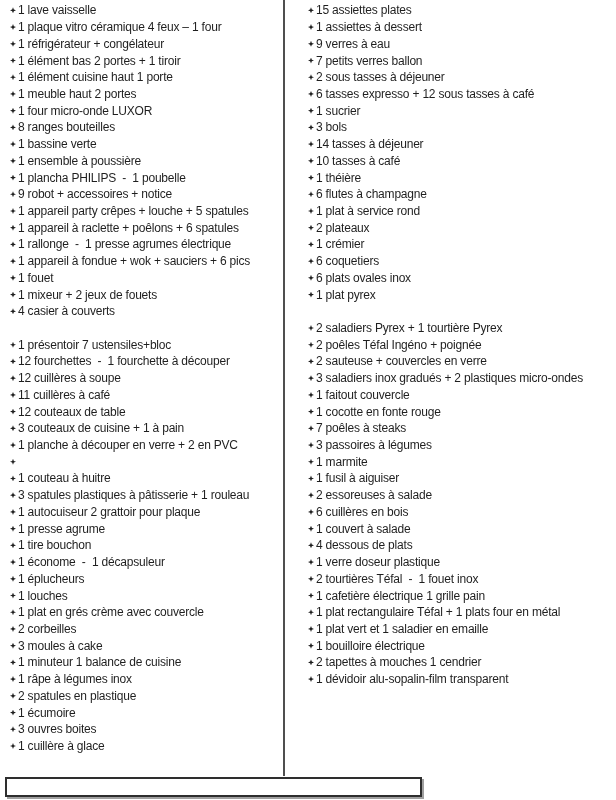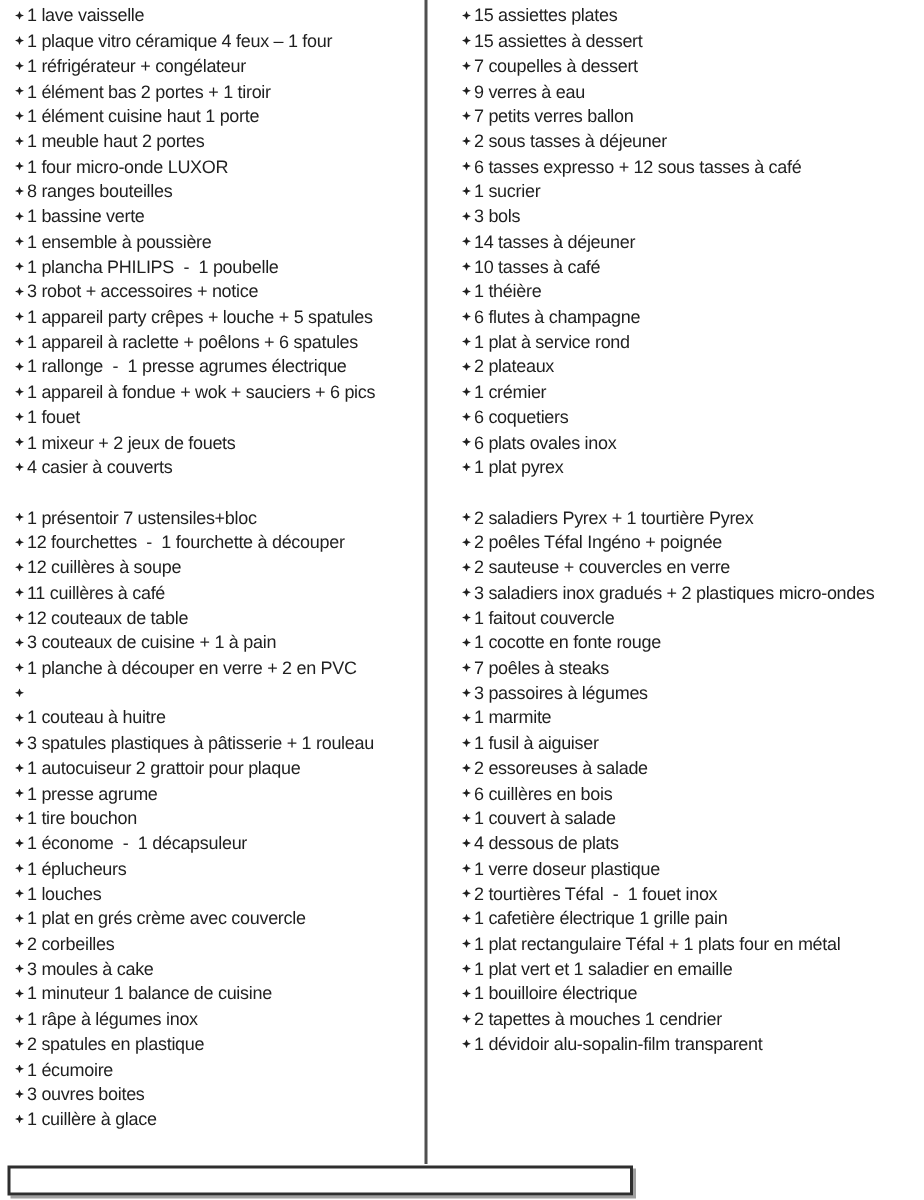--- a/index.html
+++ b/index.html
@@ -61,21 +61,21 @@
       <div class="row"><span class="bullet"></span><span class="txt">1 plaque vitro céramique 4 feux – 1 four</span></div>
       <div class="row"><span class="bullet"></span><span class="txt">1 réfrigérateur + congélateur</span></div>
       <div class="row"><span class="bullet"></span><span class="txt">1 élément bas 2 portes + 1 tiroir</span></div>
       <div class="row"><span class="bullet"></span><span class="txt">1 élément cuisine haut 1 porte</span></div>
       <div class="row"><span class="bullet"></span><span class="txt">1 meuble haut 2 portes</span></div>
       <div class="row"><span class="bullet"></span><span class="txt">1 four micro-onde LUXOR</span></div>
       <div class="row"><span class="bullet"></span><span class="txt">8 ranges bouteilles</span></div>
       <div class="row"><span class="bullet"></span><span class="txt">1 bassine verte</span></div>
       <div class="row"><span class="bullet"></span><span class="txt">1 ensemble à poussière</span></div>
       <div class="row"><span class="bullet"></span><span class="txt">1 plancha PHILIPS  -  1 poubelle</span></div>
-      <div class="row"><span class="bullet"></span><span class="txt">3 robot + accessoires + notice</span></div>
+      <div class="row"><span class="bullet"></span><span class="txt">9 robot + accessoires + notice</span></div>
       <div class="row"><span class="bullet"></span><span class="txt">1 appareil party crêpes + louche + 5 spatules</span></div>
       <div class="row"><span class="bullet"></span><span class="txt">1 appareil à raclette + poêlons + 6 spatules</span></div>
       <div class="row"><span class="bullet"></span><span class="txt">1 rallonge  -  1 presse agrumes électrique</span></div>
       <div class="row"><span class="bullet"></span><span class="txt">1 appareil à fondue + wok + sauciers + 6 pics</span></div>
       <div class="row"><span class="bullet"></span><span class="txt">1 fouet</span></div>
       <div class="row"><span class="bullet"></span><span class="txt">1 mixeur + 2 jeux de fouets</span></div>
       <div class="row"><span class="bullet"></span><span class="txt">4 casier à couverts</span></div>
       <div class="row"><span class="txt"></span></div>
       <div class="row"><span class="bullet"></span><span class="txt">1 présentoir 7 ustensiles+bloc</span></div>
       <div class="row"><span class="bullet"></span><span class="txt">12 fourchettes  -  1 fourchette à découper</span></div>
@@ -99,22 +99,21 @@
       <div class="row"><span class="bullet"></span><span class="txt">1 minuteur 1 balance de cuisine</span></div>
       <div class="row"><span class="bullet"></span><span class="txt">1 râpe à légumes inox</span></div>
       <div class="row"><span class="bullet"></span><span class="txt">2 spatules en plastique</span></div>
       <div class="row"><span class="bullet"></span><span class="txt">1 écumoire</span></div>
       <div class="row"><span class="bullet"></span><span class="txt">3 ouvres boites</span></div>
       <div class="row"><span class="bullet"></span><span class="txt">1 cuillère à glace</span></div>
     </div>
   <div class="divider"></div>
   <div class="col col-right" id="col-right">
       <div class="row"><span class="bullet"></span><span class="txt">15 assiettes plates</span></div>
-      <div class="row"><span class="bullet"></span><span class="txt">15 assiettes à dessert</span></div>
-      <div class="row"><span class="bullet"></span><span class="txt">7 coupelles à dessert</span></div>
+      <div class="row"><span class="bullet"></span><span class="txt">1 assiettes à dessert</span></div>
       <div class="row"><span class="bullet"></span><span class="txt">9 verres à eau</span></div>
       <div class="row"><span class="bullet"></span><span class="txt">7 petits verres ballon</span></div>
       <div class="row"><span class="bullet"></span><span class="txt">2 sous tasses à déjeuner</span></div>
       <div class="row"><span class="bullet"></span><span class="txt">6 tasses expresso + 12 sous tasses à café</span></div>
       <div class="row"><span class="bullet"></span><span class="txt">1 sucrier</span></div>
       <div class="row"><span class="bullet"></span><span class="txt">3 bols</span></div>
       <div class="row"><span class="bullet"></span><span class="txt">14 tasses à déjeuner</span></div>
       <div class="row"><span class="bullet"></span><span class="txt">10 tasses à café</span></div>
       <div class="row"><span class="bullet"></span><span class="txt">1 théière</span></div>
       <div class="row"><span class="bullet"></span><span class="txt">6 flutes à champagne</span></div>

